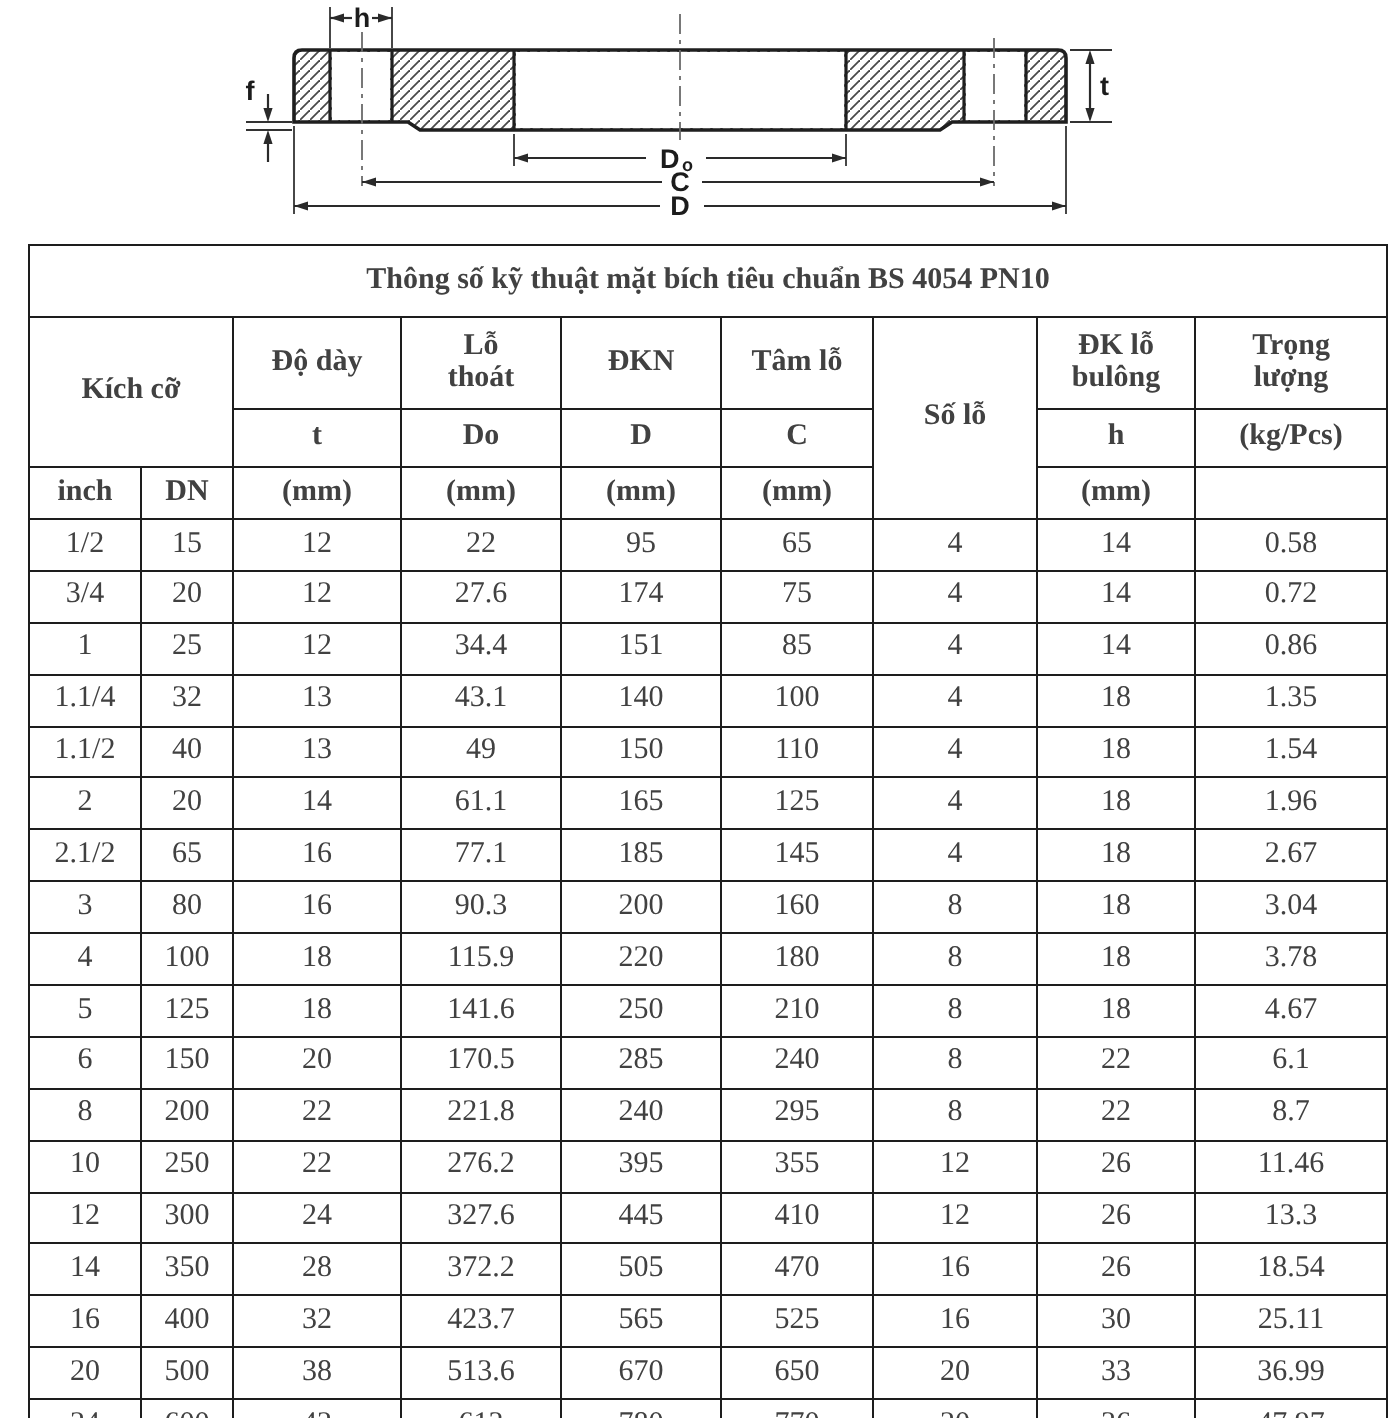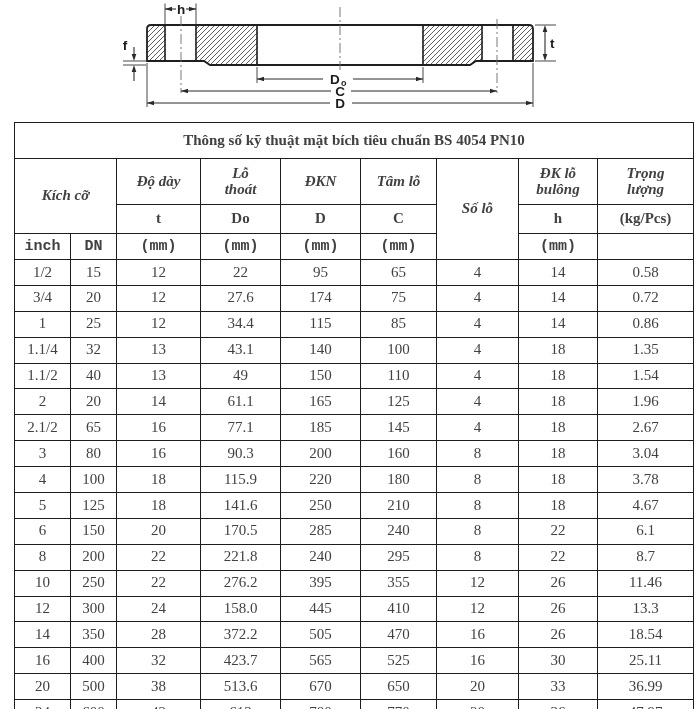--- a/index.html
+++ b/index.html
@@ -13,23 +13,23 @@
   .dim-label-sub{font-family:"Liberation Sans", sans-serif;font-weight:bold;fill:#1c1c1c;font-size:9px;}
   
   .spec-wrap{position:absolute;left:14px;top:122px;}
   table.spec{border-collapse:collapse;table-layout:fixed;width:679px;}
   table.spec td{
     border:1.5px solid #1d1d1d;text-align:center;vertical-align:middle;
     padding:0;color:#414141;font-size:15px;line-height:1.05;
     overflow:hidden;
   }
   td.title-cell{height:35px;font-size:17.5px;font-weight:bold;color:#101010;margin-top:48px;}
-  tr.hrow1 td{height:45px;font-style:italic;}
+  tr.hrow1 td{height:45px;}
   tr.hrow2 td{height:28px;}
-  tr.hrow3 td{height:25px;font-family:Liberation Mono, monospace;}
+  tr.hrow3 td{height:25px;}
   td.hd{font-weight:bold;color:#262626;font-size:15.5px;white-space:pre-line;}
   tr.data-row td{height:24.9px;}
 </style>
 </head>
 <body>
 
 <svg class="drawing" width="700" height="118" viewBox="0 0 700 118" xmlns="http://www.w3.org/2000/svg">
   <defs>
     <pattern id="hatch" width="5" height="5" patternUnits="userSpaceOnUse">
       <path d="M0 5 L5 0" stroke="#4a4a4a" stroke-width="0.9"></path>
@@ -177,21 +177,21 @@
           <td>75</td>
           <td>4</td>
           <td>14</td>
           <td>0.72</td>
         </tr>
         <tr class="data-row">
           <td>1</td>
           <td>25</td>
           <td>12</td>
           <td>34.4</td>
-          <td>115</td>
+          <td>151</td>
           <td>85</td>
           <td>4</td>
           <td>14</td>
           <td>0.86</td>
         </tr>
         <tr class="data-row">
           <td>1.1/4</td>
           <td>32</td>
           <td>13</td>
           <td>43.1</td>
@@ -297,21 +297,21 @@
           <td>395</td>
           <td>355</td>
           <td>12</td>
           <td>26</td>
           <td>11.46</td>
         </tr>
         <tr class="data-row">
           <td>12</td>
           <td>300</td>
           <td>24</td>
-          <td>158.0</td>
+          <td>327.6</td>
           <td>445</td>
           <td>410</td>
           <td>12</td>
           <td>26</td>
           <td>13.3</td>
         </tr>
         <tr class="data-row">
           <td>14</td>
           <td>350</td>
           <td>28</td>

